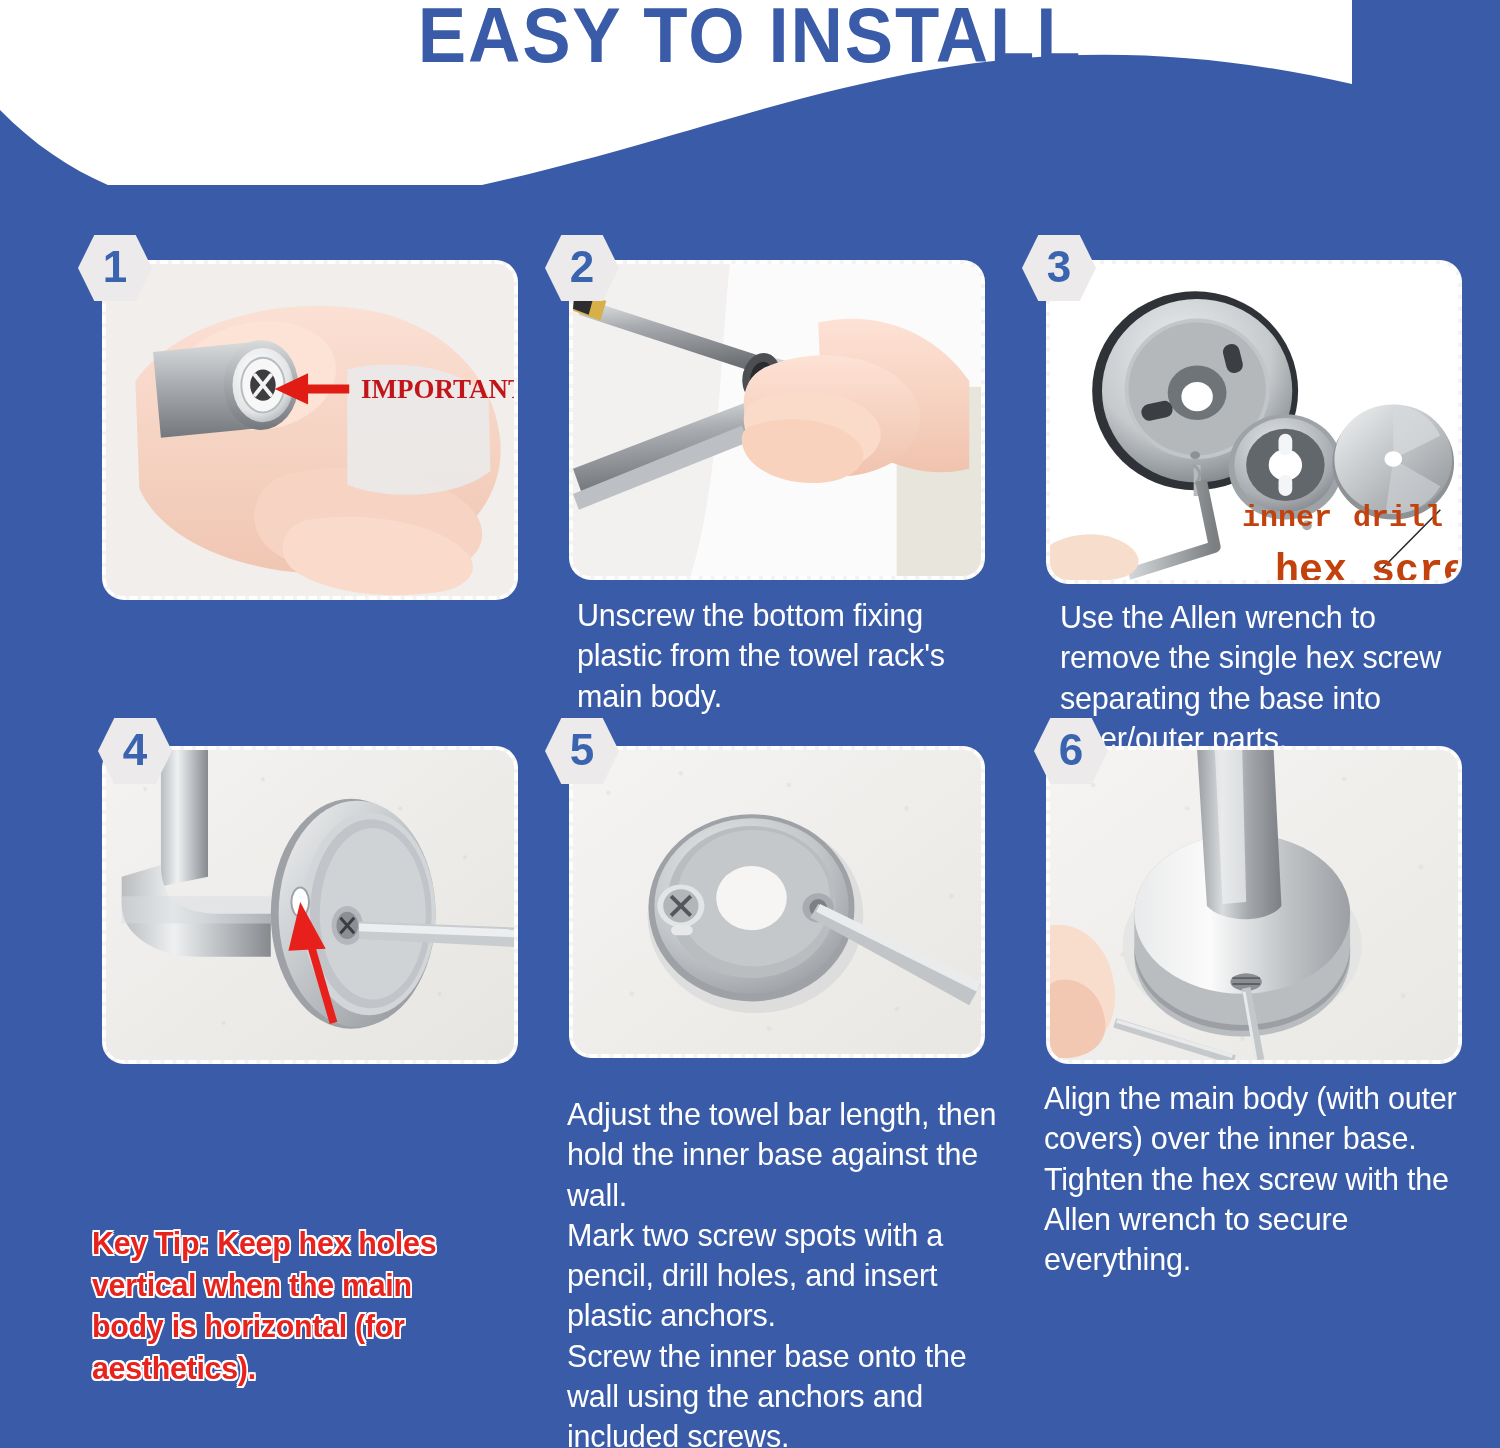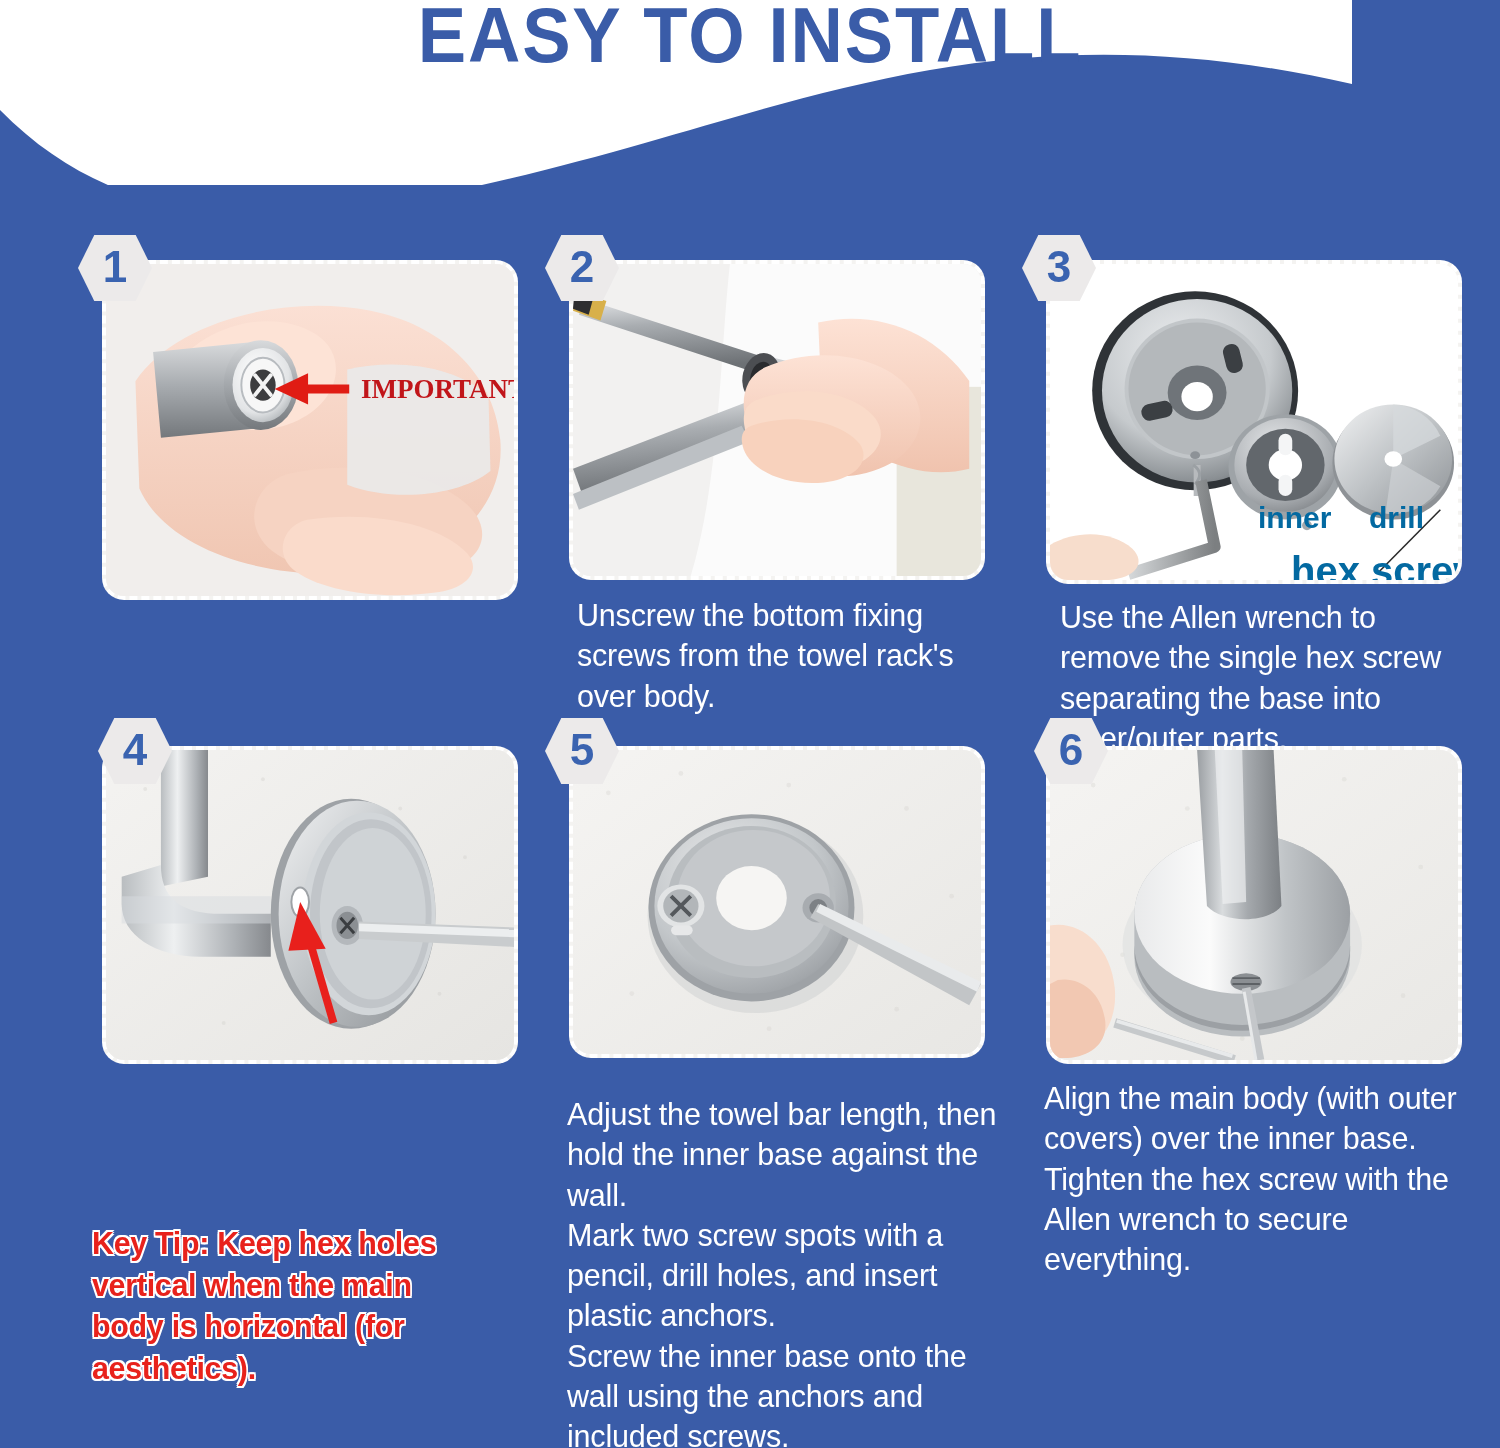--- a/index.html
+++ b/index.html
@@ -88,25 +88,24 @@
   .ph{position:absolute;left:0;top:0;width:100%;height:100%;}
   .ann-red{
     position:absolute;
     color:#c1151a;
     font-family:"Liberation Serif", serif;
     font-weight:bold;
     white-space:nowrap;
   }
   .ann-red-sans{
     position:absolute;
-    color:#0369a1;
-    font-family:Liberation Sans, sans-serif;
+    color:#c2410c;
+    font-family:Liberation Mono, monospace;
     font-weight:bold;
     white-space:nowrap;
-    margin-left:16px;
   }
 </style>
 </head>
 <body>
 
 <div id="header">
   <svg id="header-bg" viewBox="0 0 1500 185" preserveAspectRatio="none">
     <rect x="0" y="0" width="1500" height="185" fill="#ffffff"></rect>
     <path d="M0,110 C110,222 250,232 430,196 C640,154 760,100 930,70
              C1110,38 1300,56 1500,128 L1500,185 L0,185 Z" fill="#3a5ca8"></path>
@@ -206,21 +205,21 @@
 
         <path d="M196,106 C250,82 320,94 346,132 C368,166 344,206 292,216
                  C236,226 186,198 176,160 C170,134 178,114 196,106 Z" fill="url(#skin2)"></path>
         <path d="M186,140 C230,122 286,130 308,158 C324,180 306,206 266,212
                  C222,218 184,198 176,172 C172,156 174,146 186,140 Z" fill="#fadbc9"></path>
         <path d="M182,166 C222,152 272,160 292,184 C304,200 290,220 256,224
                  C216,228 182,212 174,190 C170,178 172,170 182,166 Z" fill="#f8d2bd"></path>
       </svg>
     </div>
 
-    <div class="caption" style="left:32px;top:360px;width:400px;">Unscrew the bottom fixing screws from the towel rack's over body.</div>
+    <div class="caption" style="left:32px;top:360px;width:400px;">Unscrew the bottom fixing plastic from the towel rack's main body.</div>
   </div>
 
   <div class="step" style="left:1022px;top:50px;width:455px;">
     <div class="badge" style="left:0px;top:0px;">3</div>
 
     <div class="photo-wrap" style="left:24px;top:25px;width:416px;height:324px;">
       <svg class="ph" viewBox="0 0 416 324" preserveAspectRatio="none">
         <defs>
           <radialGradient id="bigbase" cx="0.42" cy="0.3" r="0.85">
             <stop offset="0" stop-color="#eceef0"></stop>

